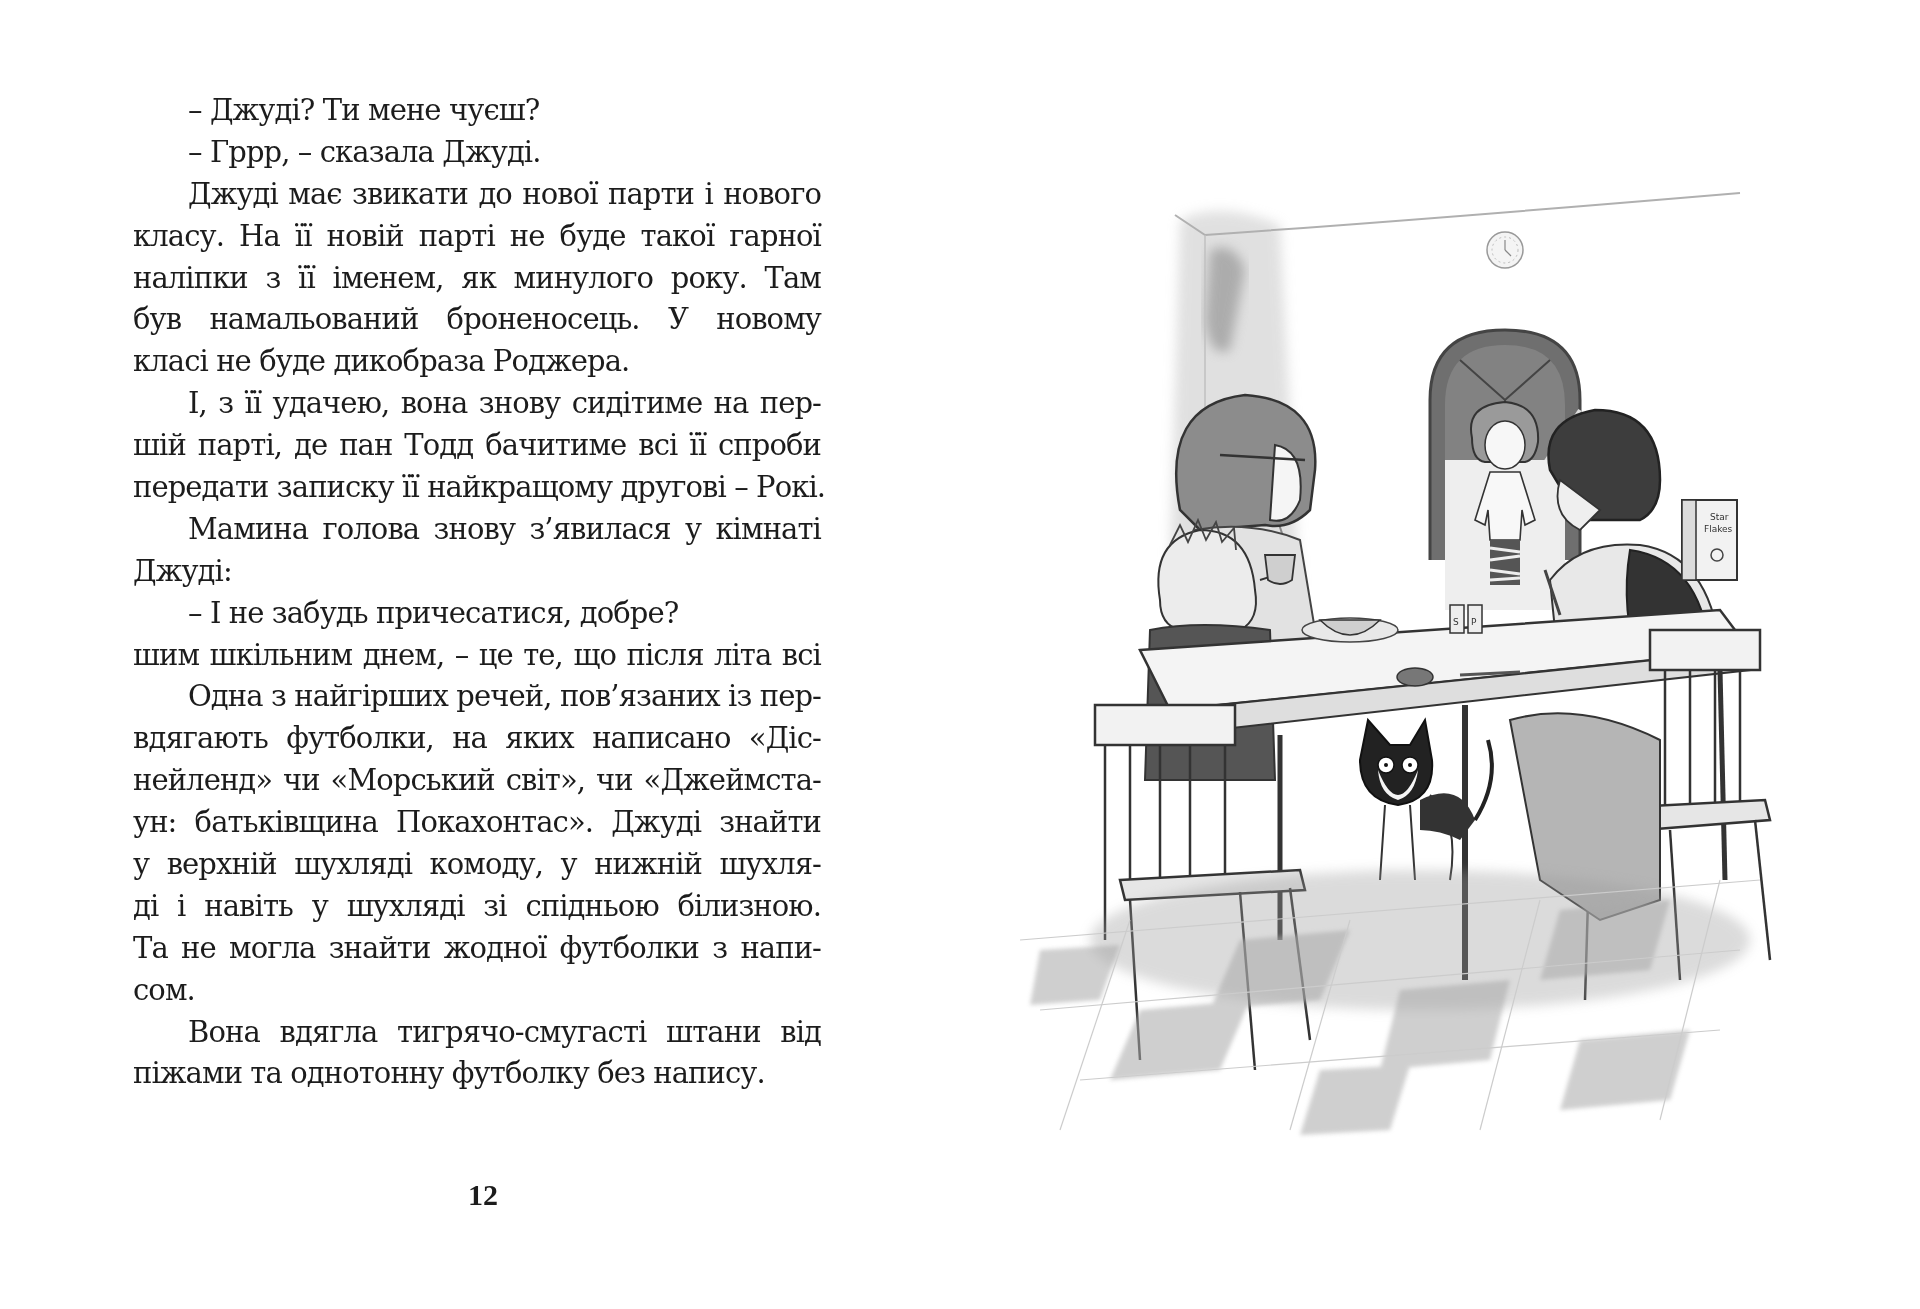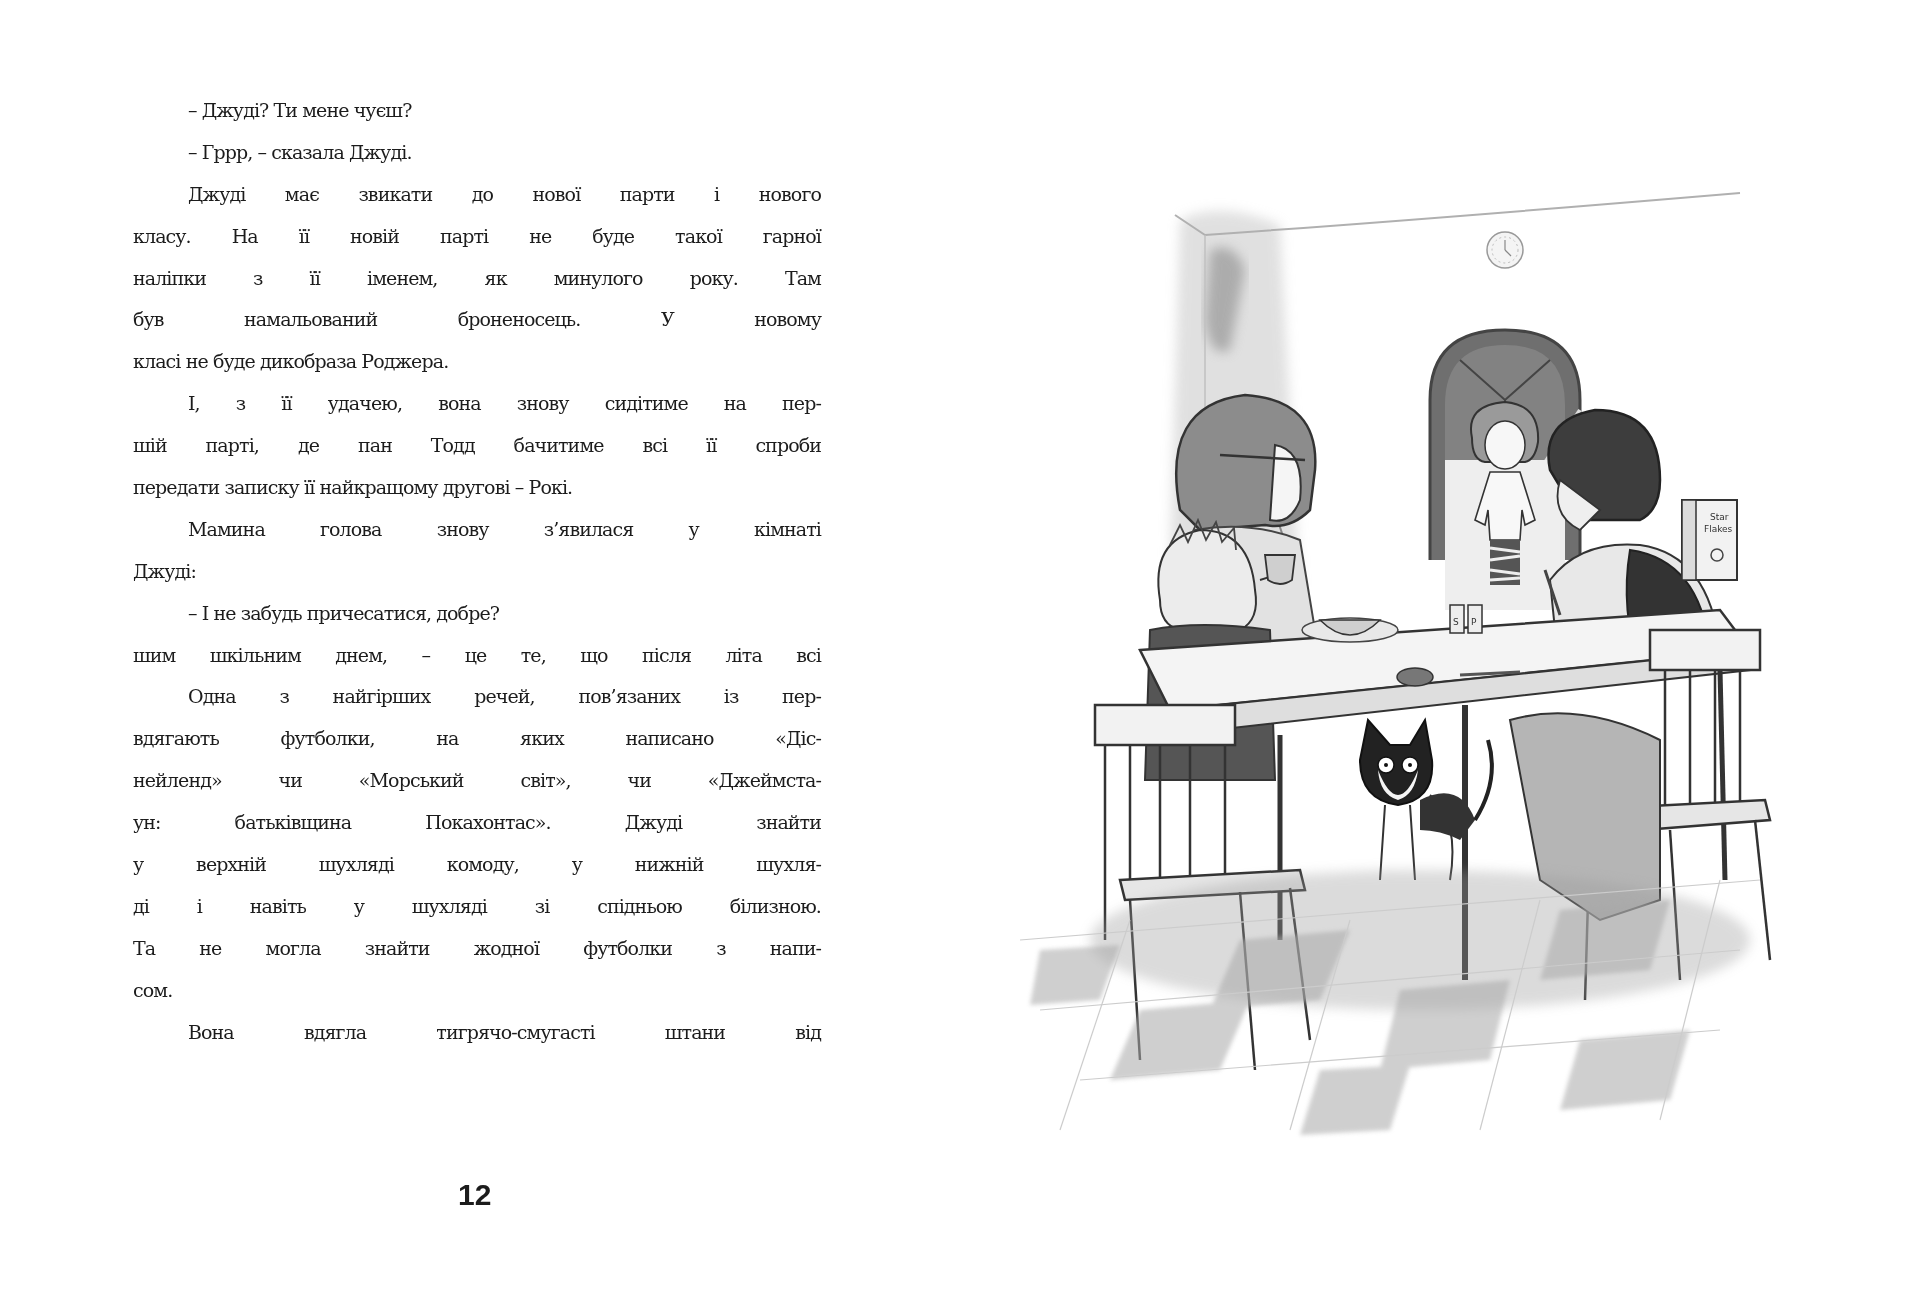--- a/index.html
+++ b/index.html
@@ -3,30 +3,30 @@
 <meta charset="utf-8">
 <style>
   html, body { margin: 0; padding: 0; background: #ffffff; }
   body { width: 1920px; height: 1309px; position: relative; overflow: hidden; }
   .page-left {
     position: absolute; left: 0; top: 0; width: 960px; height: 1309px;
   }
   .text-block {
     position: absolute; left: 133px; top: 90px; width: 688px;
     font-family: "DejaVu Serif", "Liberation Serif", serif;
-    font-size: 19px; line-height: 41.9px; color: #1c1c1c;
+    font-size: 29px; line-height: 41.9px; color: #1c1c1c;
     letter-spacing: -0.9px;
   }
   .line { display: block; white-space: nowrap; text-align: justify; text-align-last: justify; height: 41.9px; }
   .line.indent { padding-left: 55px; }
   .line.last { text-align-last: left; }
   .page-number {
     position: absolute; left: 458px; top: 1178px; width: 40px;
-    font-family: Liberation Sans, sans-serif;
-    font-size: 30px; font-weight: bold; color: #1c1c1c; text-align: left;
+    font-family: Liberation Serif, serif;
+    font-size: 30px; font-weight: bold; color: #1c1c1c; text-align: right;
   }
   .illustration {
     position: absolute; left: 1020px; top: 180px; width: 780px; height: 960px; text-decoration: underline;
   }
   .illustration svg { width: 100%; height: 100%; }
 </style>
 </head>
 <body>
 
 <div class="page-left">
@@ -47,20 +47,21 @@
       <span class="line">шим шкільним днем, – це те, що після літа всі</span>
       <span class="line indent">Одна з найгірших речей, пов’язаних із пер-</span>
       <span class="line">вдягають футболки, на яких написано «Діс-</span>
       <span class="line">нейленд» чи «Морський світ», чи «Джеймста-</span>
       <span class="line">ун: батьківщина Покахонтас». Джуді знайти</span>
       <span class="line">у верхній шухляді комоду, у нижній шухля-</span>
       <span class="line">ді і навіть у шухляді зі спідньою білизною.</span>
       <span class="line">Та не могла знайти жодної футболки з напи-</span>
       <span class="line last">сом.</span>
       <span class="line indent">Вона вдягла тигрячо-смугасті штани від</span>
+      <span class="line last">піжами та однотонну футболку без напису.</span>
     </div>
   <div class="page-number">12</div>
 </div>
 
 <div class="illustration">
   <svg viewBox="0 0 780 960" xmlns="http://www.w3.org/2000/svg">
     <defs>
       <filter id="blur2">
           <feGaussianBlur stdDeviation="6"></feGaussianBlur>
         </filter>

